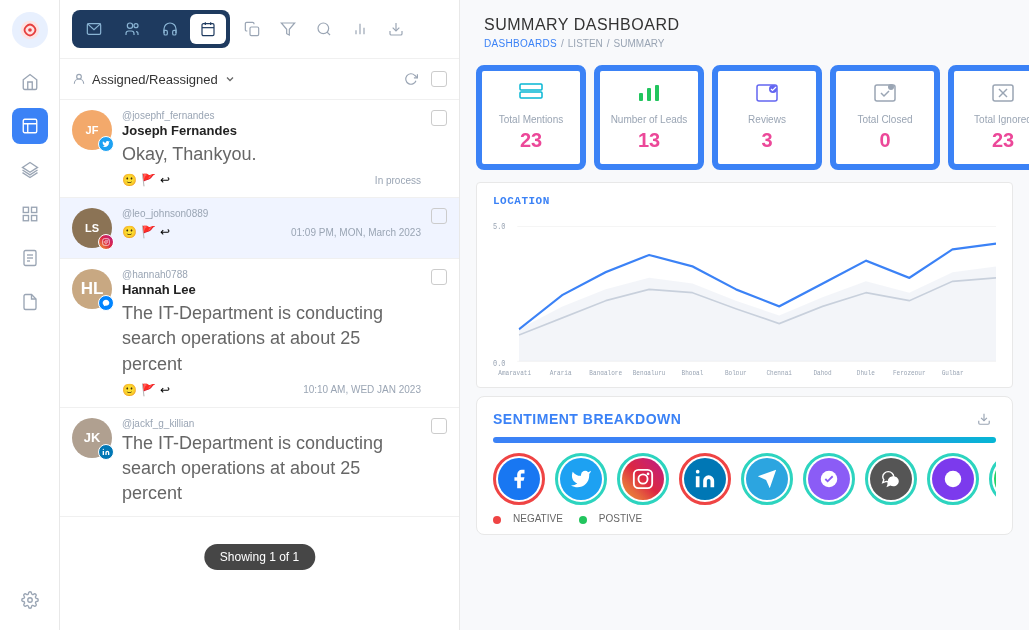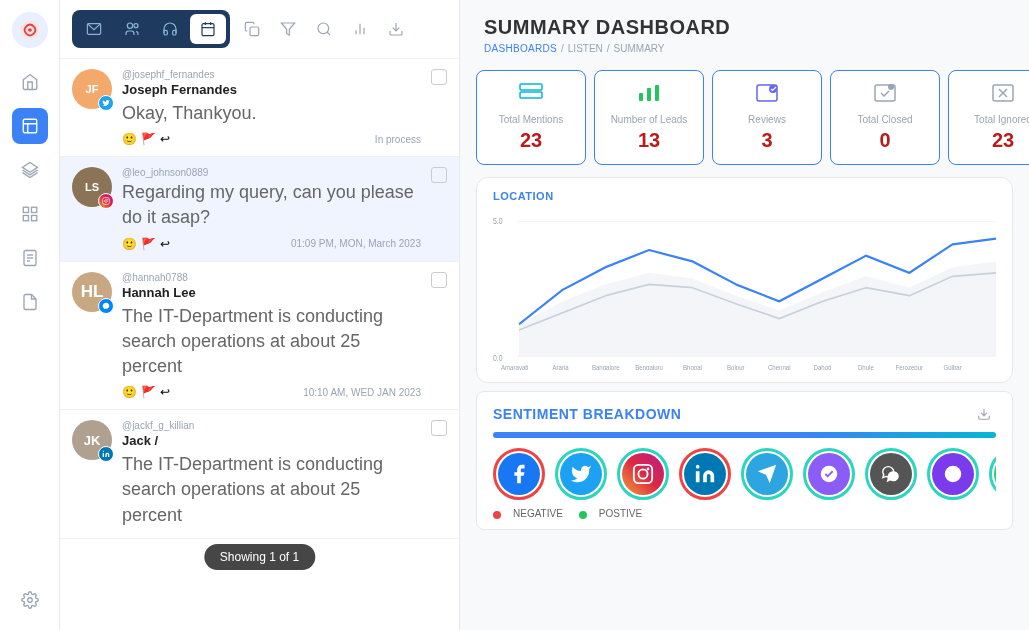--- a/index.html
+++ b/index.html
@@ -232,22 +232,22 @@
       flex: 1;
       background: #f8f9fb;
       display: flex;
       flex-direction: column;
       overflow: hidden;
     }
     .dashboard-header {
       padding: 16px 24px 4px;
     }
     .dashboard-title {
-      font-size: 20px;
-      font-weight: 700;
+      font-size: 16px;
+      font-weight: 400;
       color: #333;
       letter-spacing: 0.5px;
       text-transform: uppercase;
     }
     .breadcrumb {
       display: flex;
       gap: 4px;
       align-items: center;
       margin-top: 4px;
     }
@@ -270,21 +270,21 @@
 
     
     .stats-row {
       display: flex;
       gap: 0;
       padding: 12px 16px;
       overflow-x: auto;
     }
     .stat-card {
       background: #fff;
-      border: 1px solid #3b82f6;
+      border: 6px solid #3b82f6;
       border-radius: 8px;
       padding: 12px 16px;
       min-width: 110px;
       margin-right: 8px;
       display: flex;
       flex-direction: column;
       align-items: center;
       gap: 4px;
     }
     .stat-icon {
@@ -293,30 +293,31 @@
     }
     .stat-label {
       font-size: 10px;
       color: #9aa5b4;
       text-align: center;
       white-space: nowrap;
     }
     .stat-value {
       font-size: 20px;
       font-weight: 700;
-      color: #b91c1c;
+      color: #ec4899;
     }
 
     
     .chart-section {
       background: #fff;
       margin: 0 16px 8px;
-      border-radius: 12px;
+      border-radius: 4px;
       border: 1px solid #e8e8e8;
       padding: 12px 16px;
+      font-family: Liberation Mono, monospace;
     }
     .chart-title {
       font-size: 11px;
       font-weight: 700;
       color: #3b82f6;
       letter-spacing: 0.5px;
       text-transform: uppercase;
       margin-bottom: 8px;
     }
     .chart-area {
@@ -524,20 +525,41 @@
     </div>
     <div class="toolbar-action">
       <svg viewBox="0 0 24 24" fill="none" stroke="currentColor" stroke-width="1.8">
           <path d="M21 15v4a2 2 0 01-2 2H5a2 2 0 01-2-2v-4"></path>
           <polyline points="7,10 12,15 17,10"></polyline>
           <line x1="12" y1="15" x2="12" y2="3"></line>
         </svg>
     </div>
   </div>
 
+  <div class="filter-bar">
+    <div class="filter-left">
+      <svg width="14" height="14" viewBox="0 0 24 24" fill="none" stroke="#9aa5b4" stroke-width="2">
+          <circle cx="12" cy="8" r="4"></circle>
+          <path d="M4 20a8 8 0 0116 0"></path>
+        </svg>
+      <span class="filter-label">Assigned/Reassigned</span>
+      <svg width="12" height="12" viewBox="0 0 24 24" fill="none" stroke="#666" stroke-width="2.5">
+          <polyline points="6,9 12,15 18,9"></polyline>
+        </svg>
+    </div>
+    <div class="filter-right">
+      <div class="filter-icon">
+        <svg width="14" height="14" viewBox="0 0 24 24" fill="none" stroke="#9aa5b4" stroke-width="2">
+            <polyline points="23,4 23,10 17,10"></polyline>
+            <path d="M20.49 15a9 9 0 11-2.12-9.36L23 10"></path>
+          </svg>
+      </div>
+      <div class="checkbox-outline"></div>
+    </div>
+  </div>
 
   <div class="conv-list" style="position:relative;">
 
     <div class="conv-item">
       <div class="avatar-wrap">
         <div class="avatar avatar-jf">
           <span style="font-size:11px;color:#fff;">JF</span>
         </div>
         <div class="platform-badge badge-twitter">
           <svg width="8" height="8" viewBox="0 0 24 24" fill="white">
@@ -571,21 +593,20 @@
         <div class="platform-badge badge-instagram">
           <svg width="8" height="8" viewBox="0 0 24 24" fill="white">
               <rect x="2" y="2" width="20" height="20" rx="5" ry="5" fill="none" stroke="white" stroke-width="2"></rect>
               <circle cx="12" cy="12" r="4" fill="none" stroke="white" stroke-width="2"></circle>
               <circle cx="17.5" cy="6.5" r="1.5" fill="white"></circle>
             </svg>
         </div>
       </div>
       <div class="conv-content">
         <div class="conv-handle">@leo_johnson0889</div>
-        <div class="conv-preview">Regarding my query, can you please do it asap?</div>
         <div class="conv-footer">
           <div class="conv-emojis">
             <span class="conv-emoji">🙂</span>
             <span class="conv-emoji">🚩</span>
             <span class="conv-emoji">↩</span>
           </div>
           <span class="conv-time">01:09 PM, MON, March 2023</span>
         </div>
       </div>
       <div class="conv-checkbox">
@@ -629,21 +650,20 @@
         </div>
         <div class="platform-badge badge-linkedin">
           <svg width="8" height="8" viewBox="0 0 24 24" fill="white">
               <path d="M16 8a6 6 0 016 6v7h-4v-7a2 2 0 00-2-2 2 2 0 00-2 2v7h-4v-7a6 6 0 016-6zM2 9h4v12H2z"></path>
               <circle cx="4" cy="4" r="2" fill="white"></circle>
             </svg>
         </div>
       </div>
       <div class="conv-content">
         <div class="conv-handle">@jackf_g_killian</div>
-        <div class="conv-name">Jack /</div>
         <div class="conv-preview">The IT-Department is conducting search operations at about 25 percent</div>
       </div>
       <div class="conv-checkbox">
         <div class="checkbox-outline"></div>
       </div>
     </div>
 
     <div class="toast">Showing 1 of 1</div>
   </div>
 </div>

